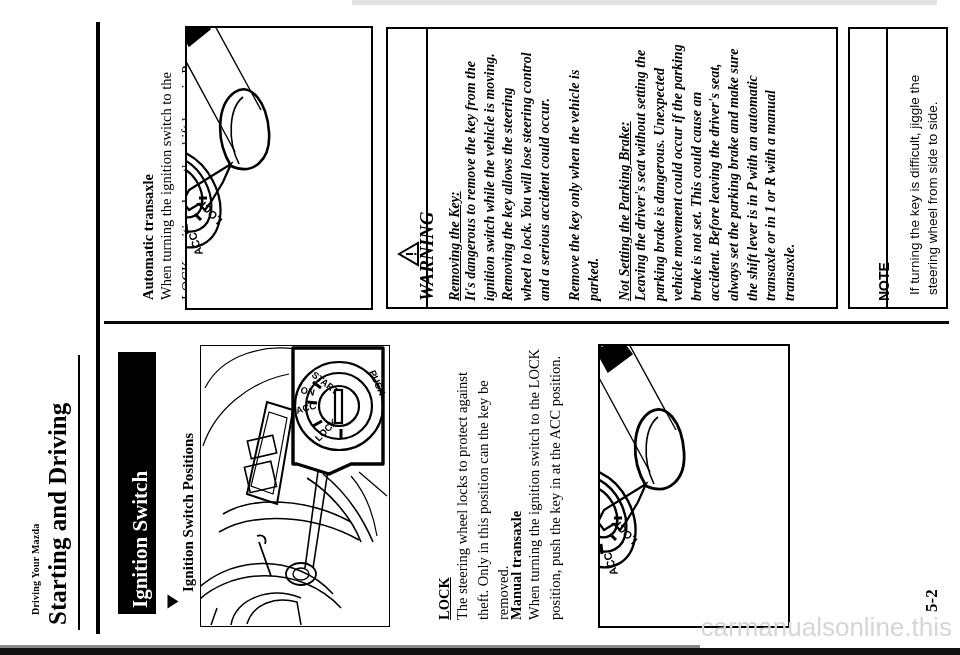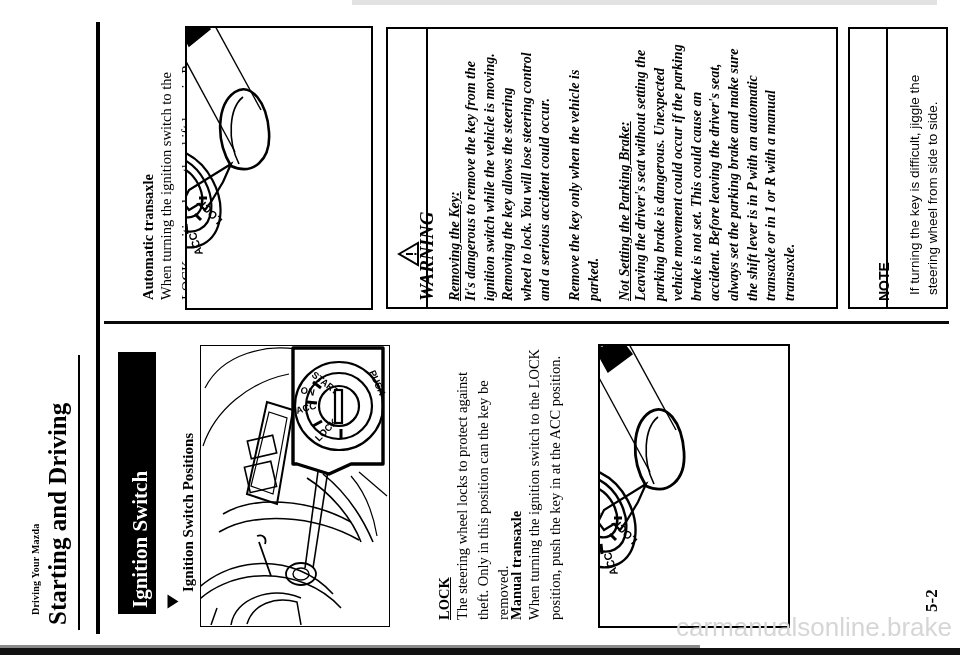--- a/index.html
+++ b/index.html
@@ -365,18 +365,18 @@
             <path d="M176 18 l 26 -14 l -5 11 l 16 -9 l -7 19 l 13 -7 l -27 21 z"></path>
             <path d="M208 54 l 29 -16 l -6 13 l 19 -11 l -9 22 l 16 -8 l -31 24 z"></path>
           </g>
         </g>
       </svg>
     </div>
   </div>
 
   <div class="vtext pageno" style="left:922px; top:612px;">5-2</div>
 
-  <div class="watermark">carmanualsonline.brake</div>
+  <div class="watermark">carmanualsonline.this</div>
 
   <div class="scan-band-bottom2"></div>
   <div class="scan-band-bottom"></div>
 
 </div>
 
 </body></html>

